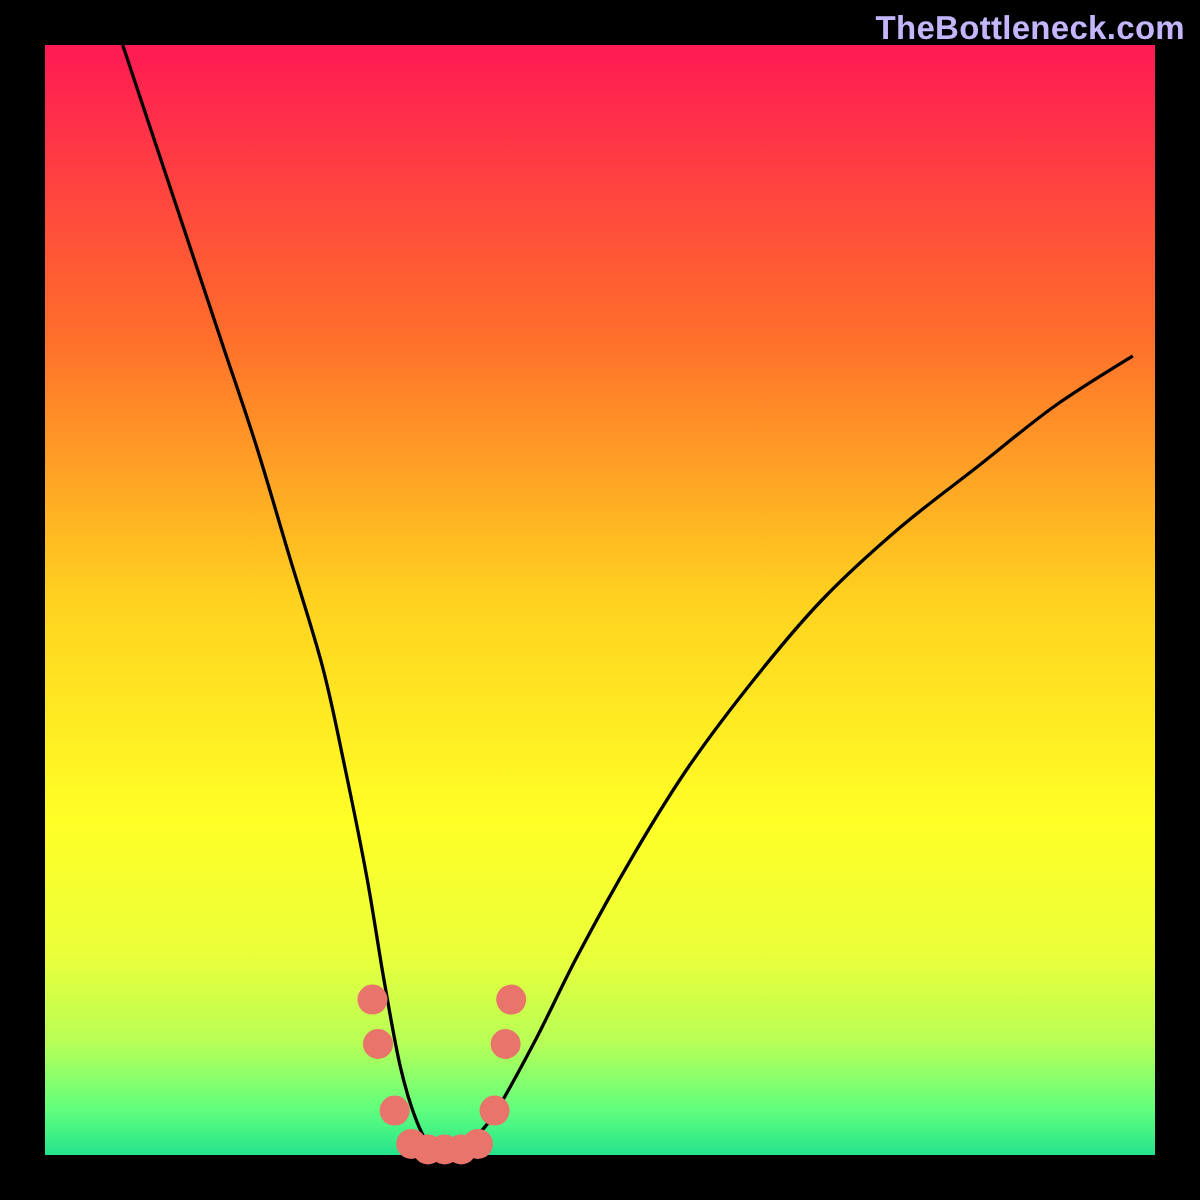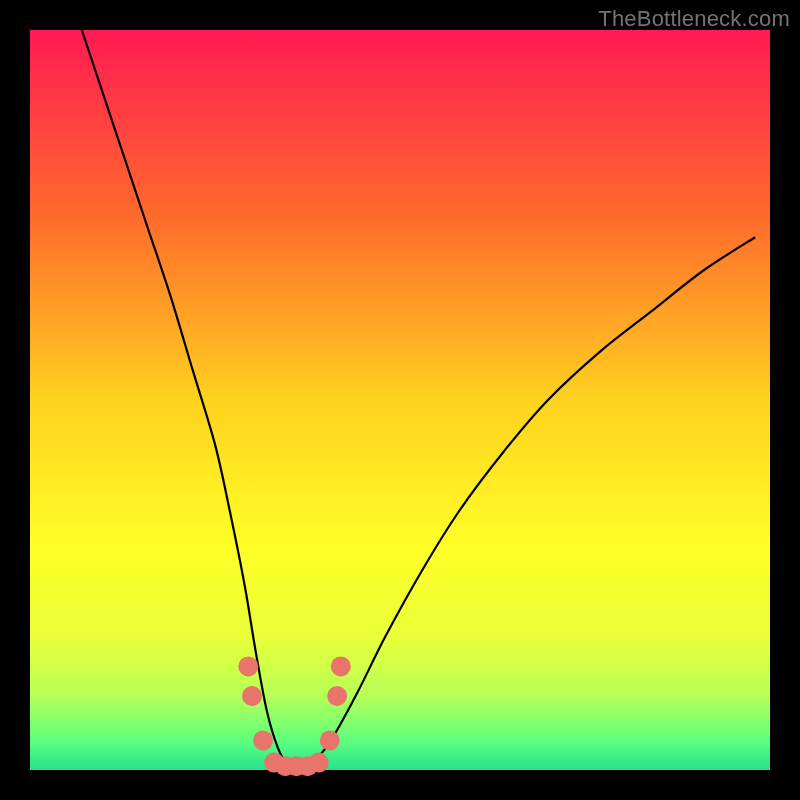--- a/index.html
+++ b/index.html
@@ -13,23 +13,23 @@
   }
   .stage {
     position: relative;
     width: 800px;
     height: 800px;
   }
   .attribution {
     position: absolute;
     top: 6px;
     right: 10px;
-    color: #737373;
+    color: #c4b5fd;
     font-size: 22px;
-    font-weight: 400;
+    font-weight: 700;
     letter-spacing: 0.2px;
     z-index: 10;
   }
   svg {
     position: absolute;
     top: 0;
     left: 0;
   }
 </style>
 </head>

